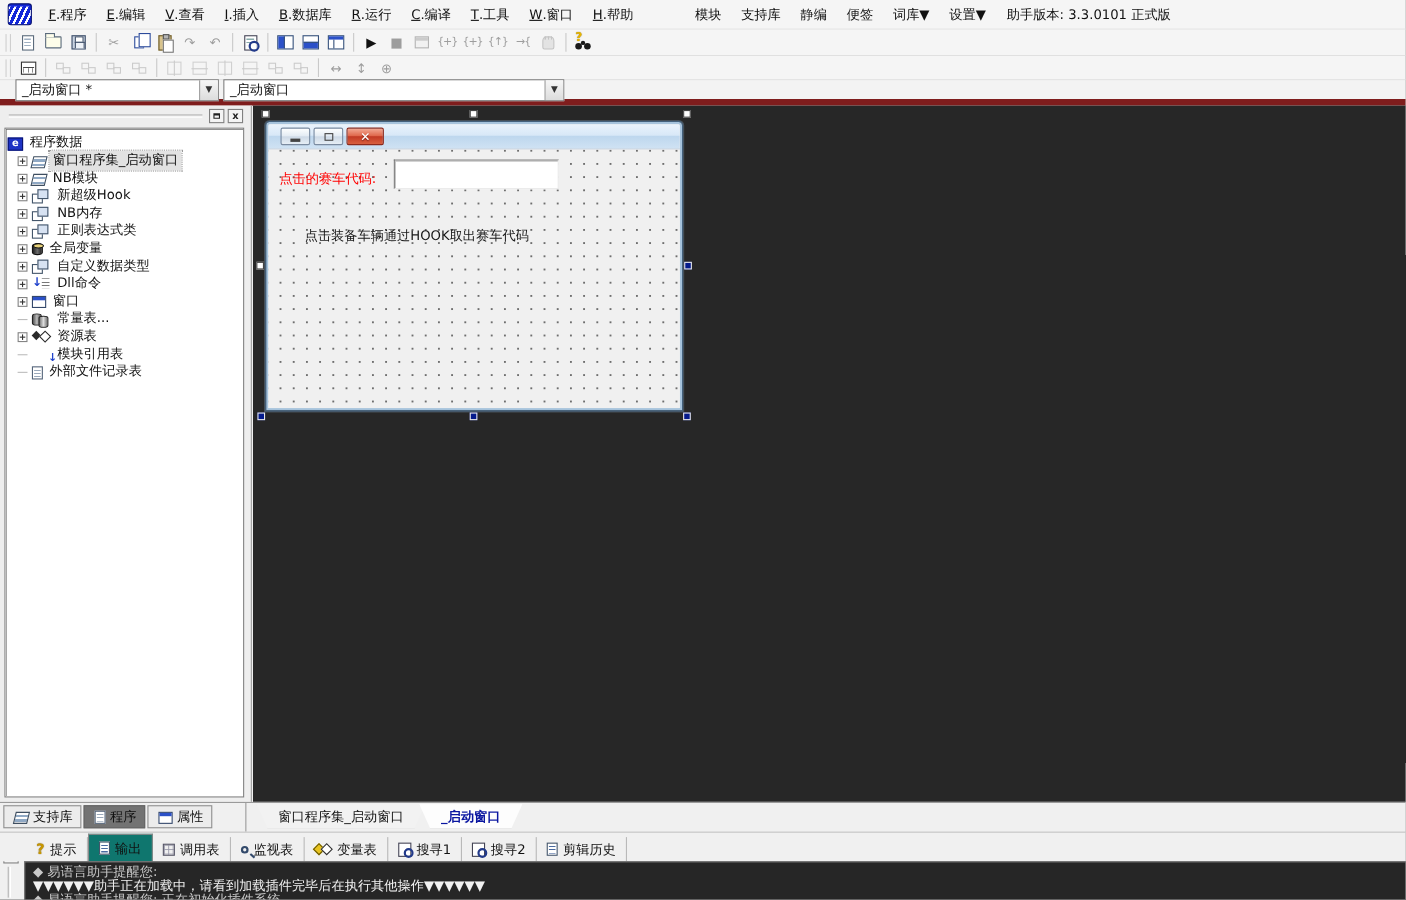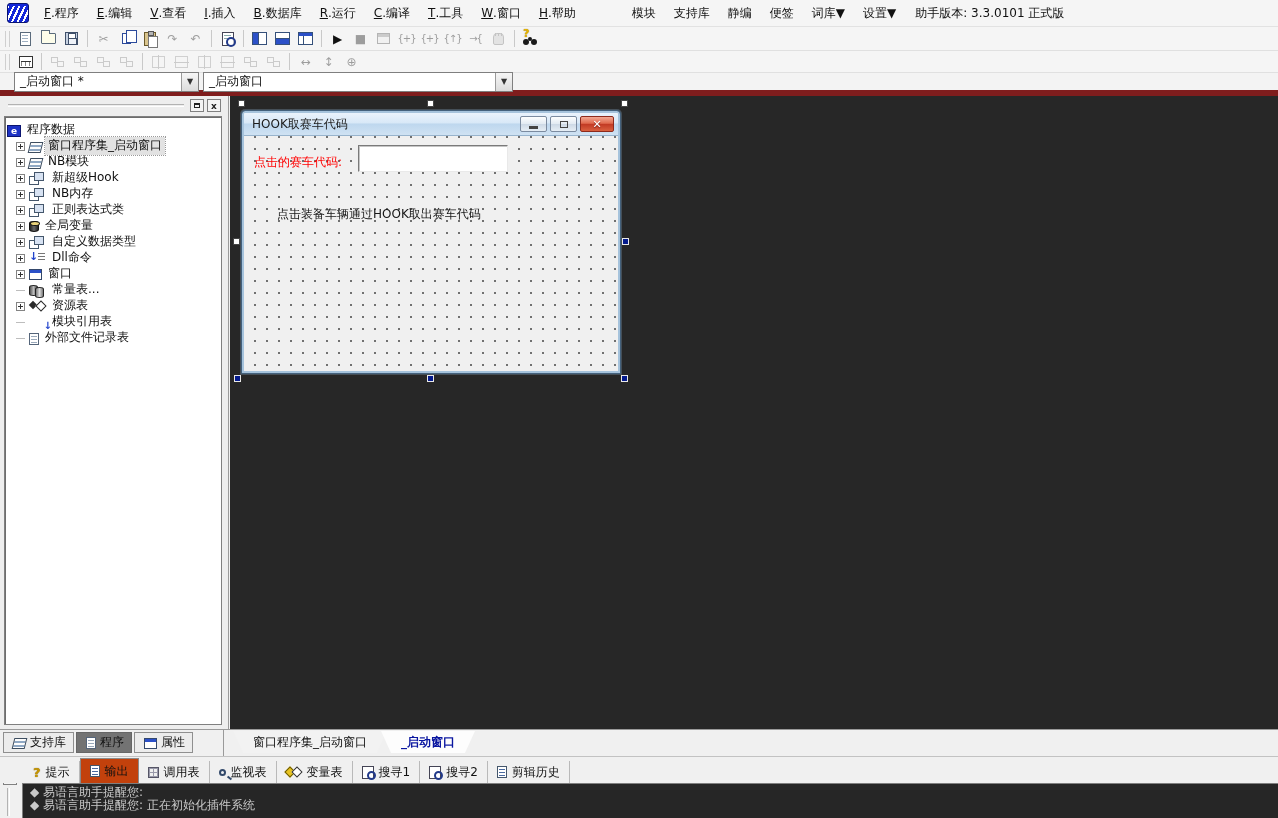--- a/index.html
+++ b/index.html
@@ -185,21 +185,21 @@
   .outrow { position:absolute; left:0; top:756px; width:1278px; height:27px; background:#f0f0f0;
     border-top:1px solid #c2c2c2; display:flex; align-items:flex-end; }
   .outstrip { position:absolute; left:0; top:756px; width:22px; height:62px; }
   .outstrip .dockbtn { left:3px; right:auto; }
   .outstrip .b1 { top:3px; } .outstrip .b2 { top:16px; }
   .outstrip .vgroove { position:absolute; left:7px; top:32px; width:3px; height:28px;
     border-left:1px solid #b3b3b3; border-right:1px solid #fff; }
   .otabs { display:flex; margin-left:24px; align-items:flex-end; height:27px; }
   .otab { height:22px; display:flex; align-items:center; gap:5px; padding:0 9px; white-space:nowrap;
     border-right:1px solid #b9b9b9; }
-  .otab.active { border:1px solid #8a8a8a; border-bottom:none; background:#c2410c; height:25px;align-items:center; }
+  .otab.active { border:1px solid #8a8a8a; border-bottom:none; background:#0f766e; height:25px;align-items:center; }
   .oi { position:relative; display:inline-block; flex:none; }
   .oi-help { color:#c79600; font-weight:bold; font-size:13px; text-shadow:0 0 1px #6b5200; }
   .oi-page { width:10px; height:12px; background:#fff; border:1px solid #44566b; }
   .oi-page::before { content:""; position:absolute; left:1px; top:2px; width:6px; height:7px;
     background:repeating-linear-gradient(180deg,#4a6aa0 0 1px,transparent 1px 3px); }
   .oi-grid { width:11px; height:11px; border:1px solid #556; background:
     linear-gradient(#99a 1px,transparent 1px), linear-gradient(90deg,#99a 1px,transparent 1px); background-size:4px 4px; }
   .oi-lens { width:7px; height:7px; border:2px solid #334a6b; border-radius:50%; }
   .oi-lens::after { content:""; position:absolute; left:6px; top:6px; width:5px; height:2px; background:#334a6b; transform:rotate(40deg); }
   .oi-vars::before { content:""; position:absolute; left:0; top:2px; width:6px; height:6px; background:#e8c31f; border:1px solid #6b5a00; transform:rotate(45deg); }
@@ -484,21 +484,20 @@
           </span>
           <span class="ti ti-page"></span>
           <span class="lbl">外部文件记录表</span>
         </div>
       </div>
   </div>
 
   <div class="canvas">
     <div class="formwin">
       <div class="f-title">
-        <span class="ttl">HOOK取赛车代码</span>
         <span class="capbtn">
             <span class="minbar"></span>
           </span>
         <span class="capbtn">
             <span class="rsq"></span>
           </span>
         <span class="capbtn close">
             <span>✕</span>
           </span>
       </div>
@@ -583,16 +582,17 @@
           <span>搜寻2</span>
         </div>
         <div class="otab">
           <span class="oi oi-page"></span>
           <span>剪辑历史</span>
         </div>
       </div>
   </div>
   <div class="outbox" id="outbox">
       <div class="l1">◆ 易语言助手提醒您:</div>
+      <div class="l2">▼▼▼▼▼▼助手正在加载中，请看到加载插件完毕后在执行其他操作▼▼▼▼▼▼</div>
       <div class="l3">◆ 易语言助手提醒您: 正在初始化插件系统</div>
     </div>
 
 </div>
 
 </body></html>

